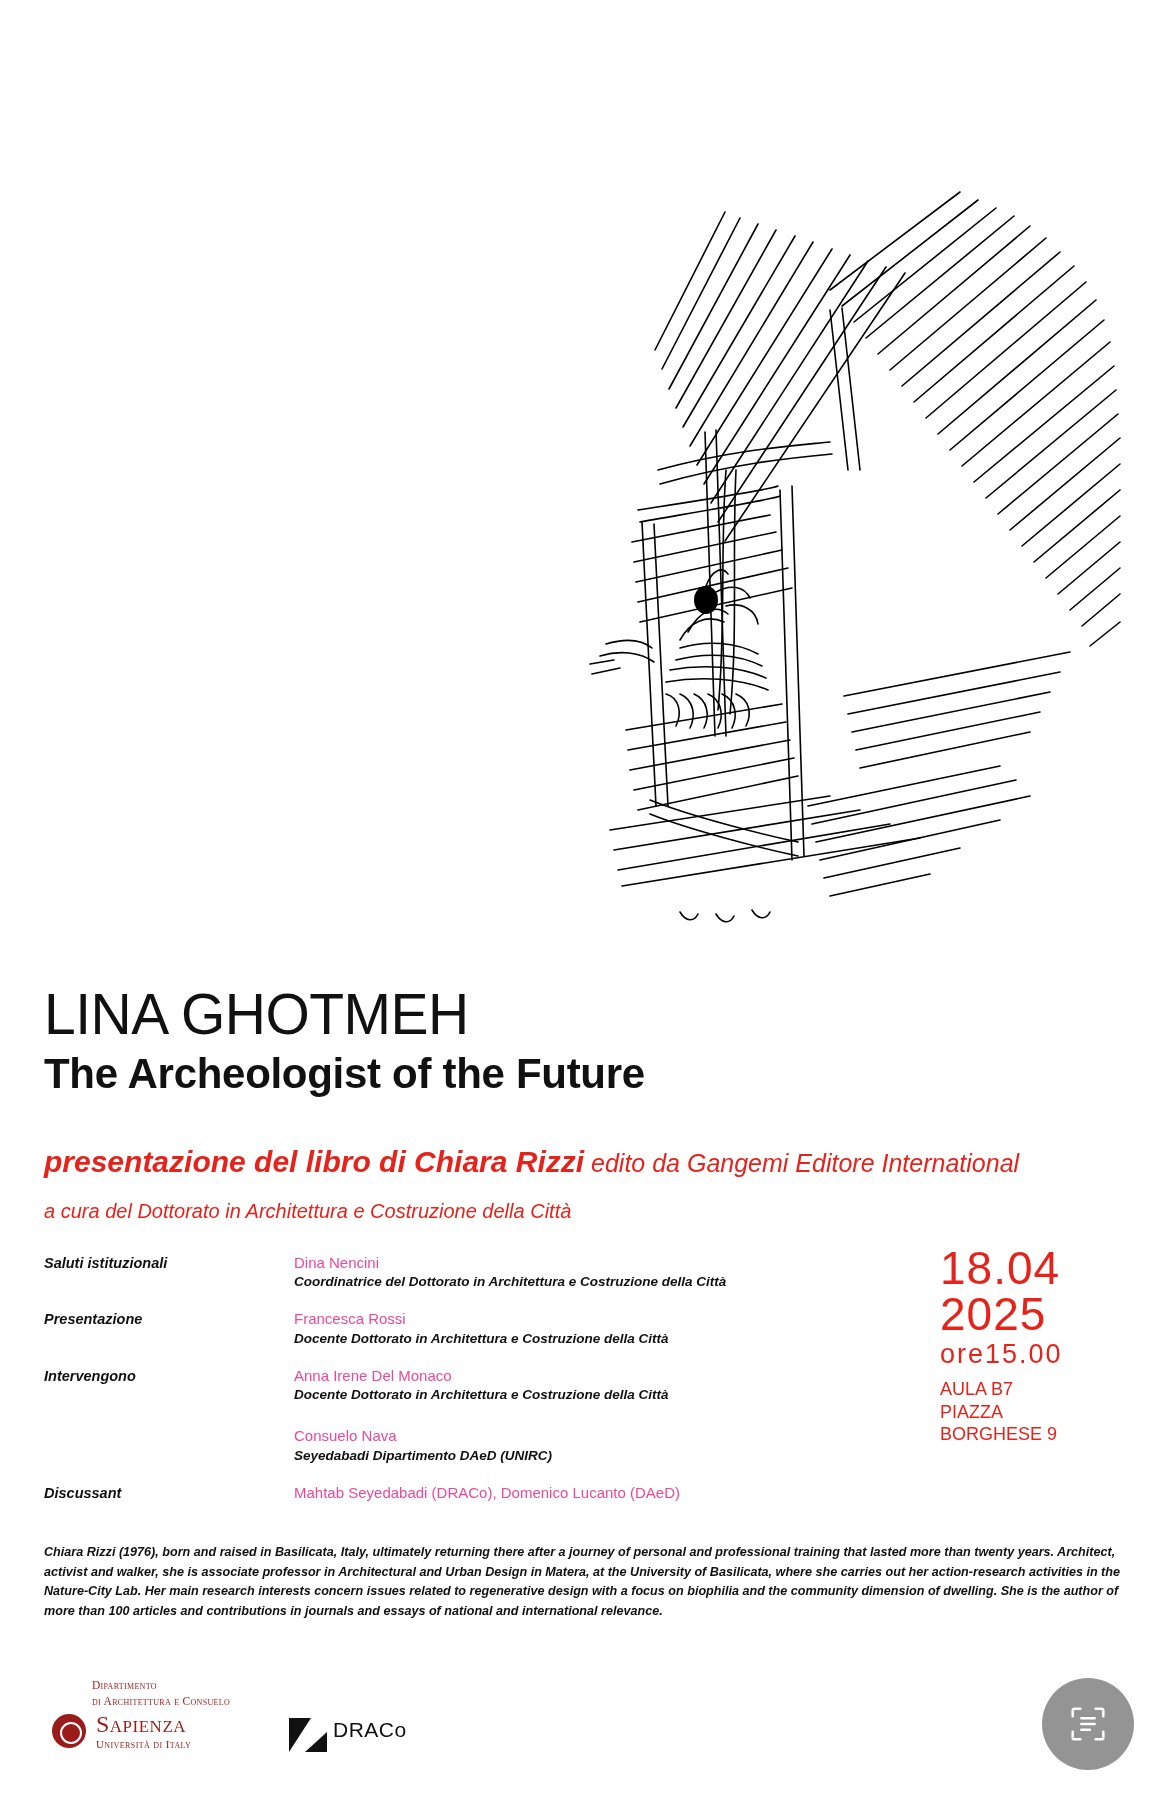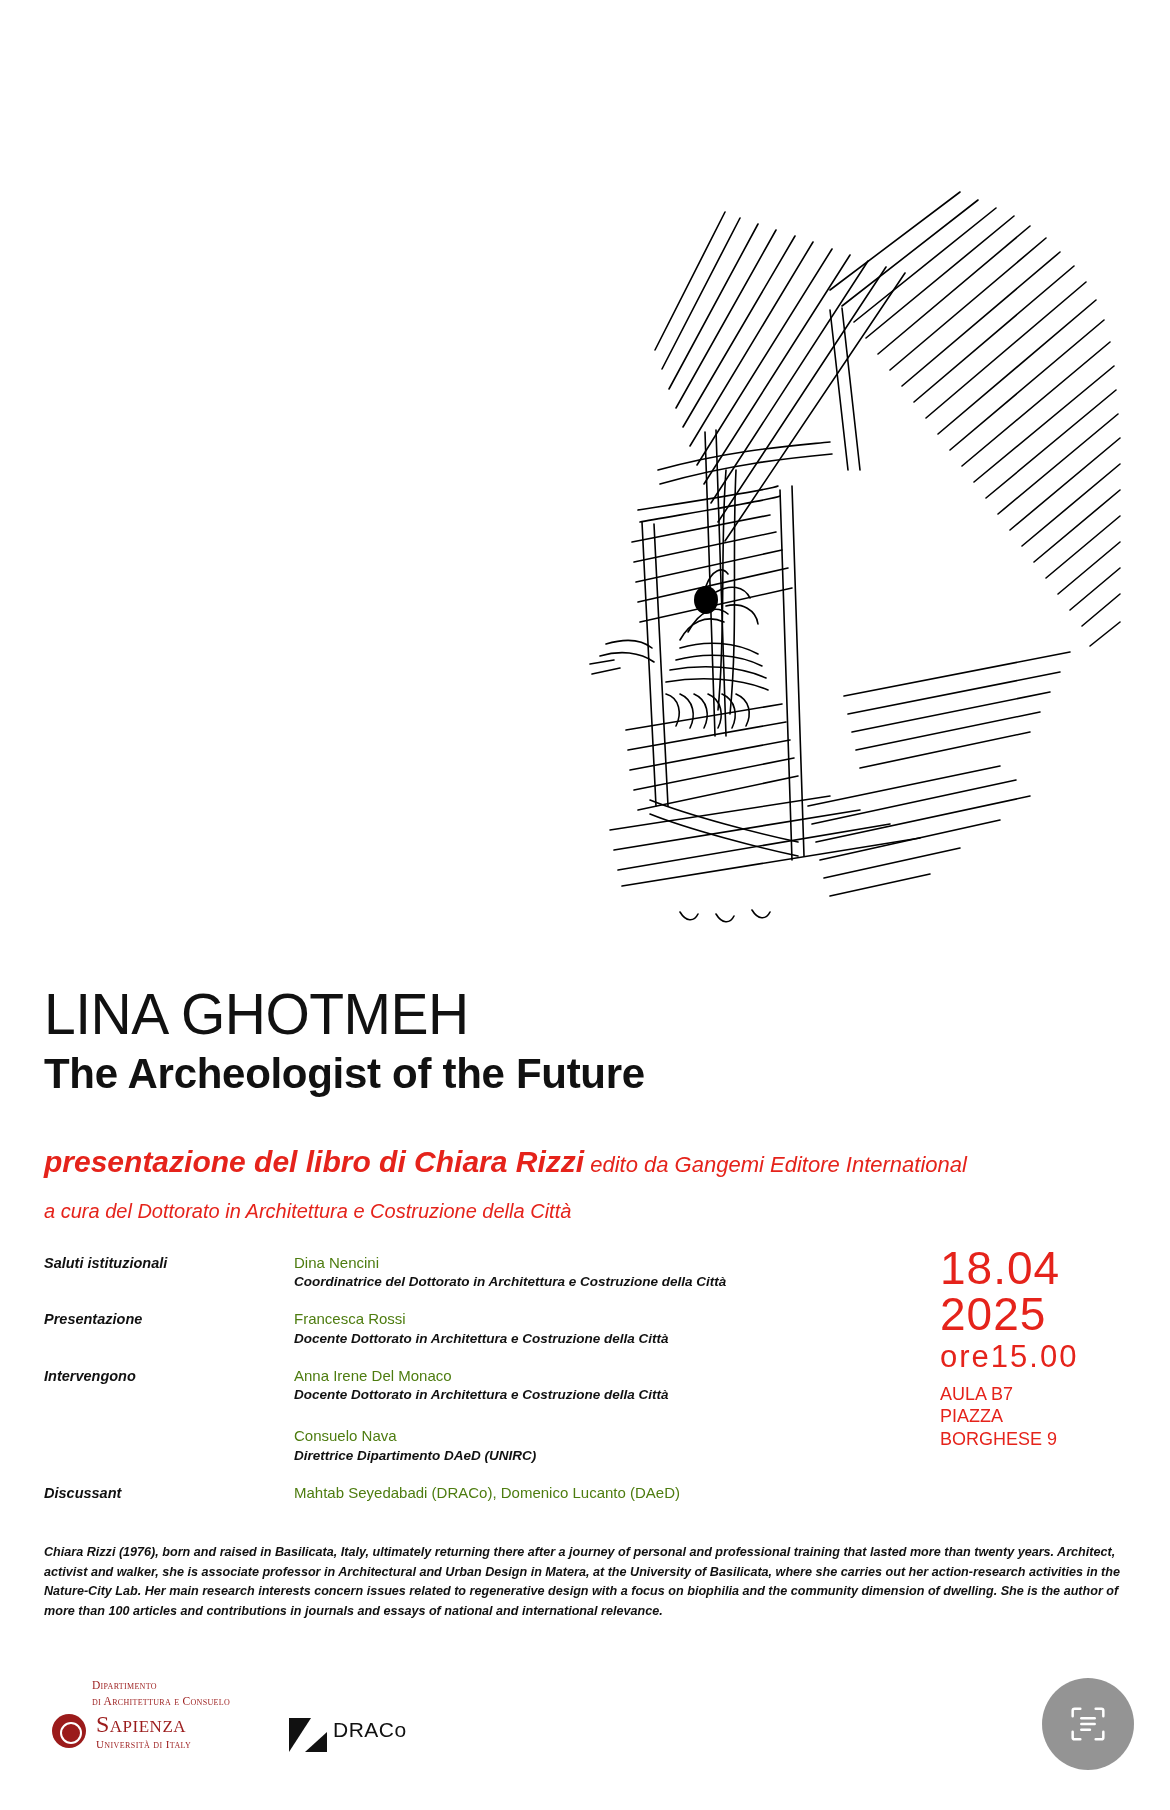--- a/index.html
+++ b/index.html
@@ -70,21 +70,21 @@
     font-size: 0;
     line-height: 1.15;
     white-space: nowrap;
   }
   .red-line1 .big {
     font-size: 30px;
     font-style: italic;
     font-weight: 600;
   }
   .red-line1 .small {
-    font-size: 22px;
+    font-size: 25px;
     font-style: italic;
     font-weight: 400;
     margin-top: 11px;
   }
   .red-line2 {
     font-style: italic;
     font-size: 20px;
     margin-top: 19px;
     line-height: 1.2;
   }
@@ -110,21 +110,21 @@
     color: #111;
     padding-top: 1px;
   }
   .prog-body {
     flex: 1;
   }
   .prog-person {
     font-size: 15px;
     font-weight: 400;
     line-height: 1.35;
-    color: #4d7c0f;
+    color: #ec4899;
   }
   .prog-role-desc {
     font-size: 13.5px;
     font-style: italic;
     font-weight: 600;
     line-height: 1.35;
     color: #111;
   }
   .prog-person.spaced { margin-top: 22px; }
 
@@ -138,21 +138,21 @@
     text-align: left;
   }
   .date-d1, .date-d2 {
     font-size: 46px;
     font-weight: 400;
     letter-spacing: 1px;
     line-height: 1.0;
     font-family: "Liberation Sans", sans-serif;
   }
   .date-time {
-    font-size: 31px;
+    font-size: 27px;
     letter-spacing: 2px;
     line-height: 1.15;
     margin-top: 2px;
     font-weight: 400;
   }
   .venue {
     font-size: 18px;
     line-height: 1.25;
     margin-top: 8px;
     font-weight: 400;
@@ -431,21 +431,21 @@
         <div class="prog-role-desc">Docente Dottorato in Architettura e Costruzione della Città</div>
       </div>
     </div>
 
     <div class="prog-row">
       <div class="prog-role">Intervengono</div>
       <div class="prog-body">
         <div class="prog-person">Anna Irene Del Monaco</div>
         <div class="prog-role-desc">Docente Dottorato in Architettura e Costruzione della Città</div>
         <div class="prog-person spaced">Consuelo Nava</div>
-        <div class="prog-role-desc">Direttrice Dipartimento DAeD (UNIRC)</div>
+        <div class="prog-role-desc">Seyedabadi Dipartimento DAeD (UNIRC)</div>
       </div>
     </div>
 
     <div class="prog-row">
       <div class="prog-role">Discussant</div>
       <div class="prog-body">
         <div class="prog-person">Mahtab Seyedabadi (DRACo), Domenico Lucanto (DAeD)</div>
       </div>
     </div>
 

